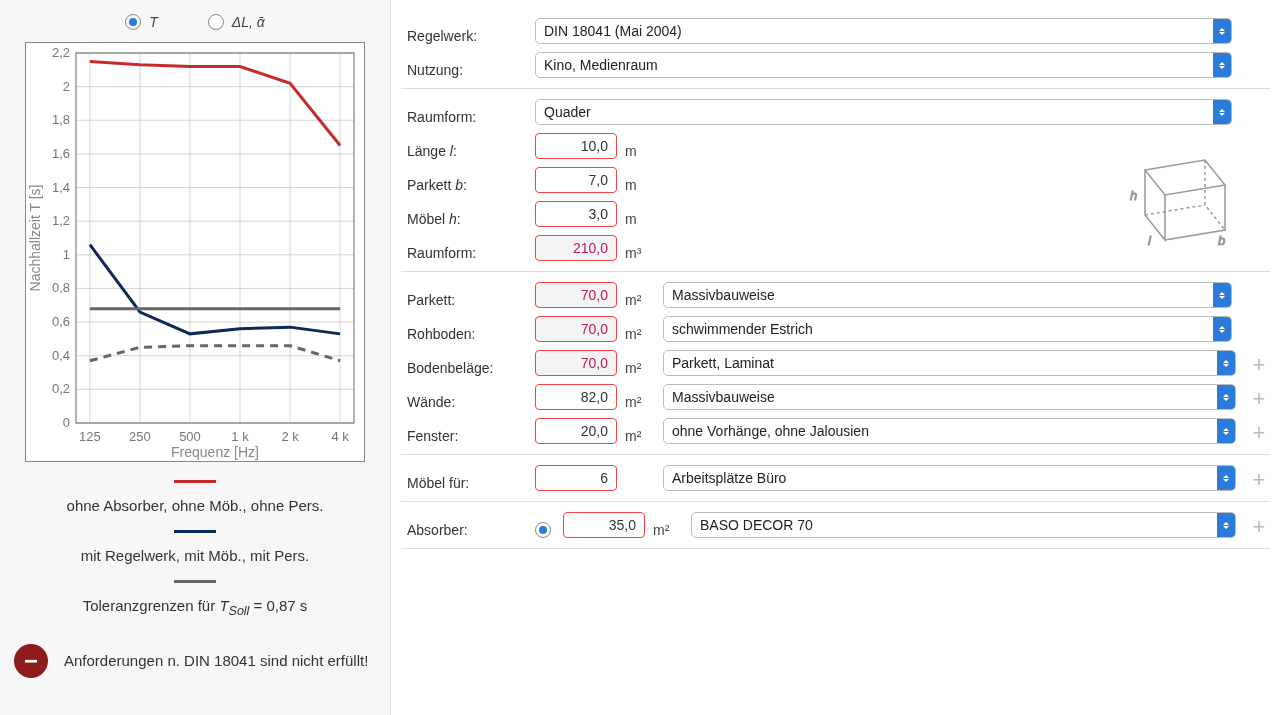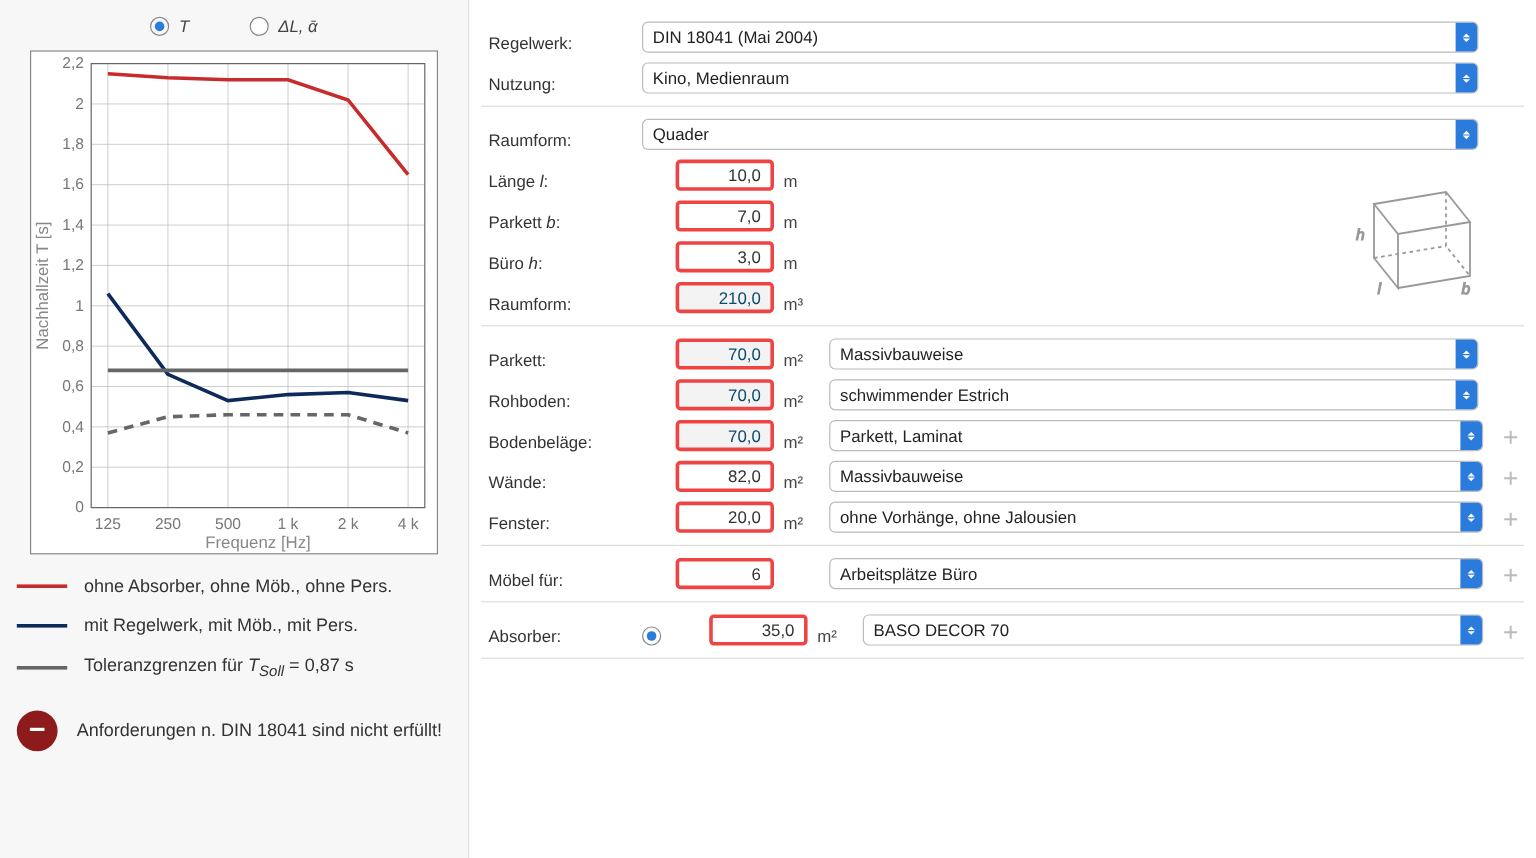--- a/index.html
+++ b/index.html
@@ -42,21 +42,21 @@
   content:""; width:8px; height:8px; border-radius:50%;
   background:#2a7bdb;
 }
 .radio-dot.unchecked { background:#fff; }
 
 svg.chart { background:#fff; border:1px solid #888; display:block; margin:0 auto 6px; }
 .axis-label { font-size:14px; fill:#888; }
 .tick-label { font-size:13px; fill:#777; }
 
 .legend { margin-top:18px; }
-.legend-row { display:flex; align-items:center; gap:14px; margin:10px 0 16px; font-size:15px; color:#333;}
+.legend-row { display:flex; align-items:center; gap:14px; margin:10px 0 16px; font-size:15px; color:#333;flex-direction:column;}
 .legend-line { width:42px; height:0; border-top:3px solid; }
 .legend-line.red { border-color:#c72c2c; }
 .legend-line.navy { border-color:#0d2a5a; }
 .legend-line.grey { border-color:#666; }
 .legend-text i { font-style:italic; }
 
 .warning { display:flex; align-items:center; gap:16px; margin-top:26px; font-size:15px; line-height:1.5; }
 .warning-icon {
   width:34px; height:34px; border-radius:50%;
   background:#8e1b1b; color:#fff; display:flex;
@@ -68,25 +68,25 @@
 .form-section:last-child { border-bottom:none; }
 .form-row {
   display:flex; align-items:flex-end;
   padding:4px 0;
   gap:8px;
 }
 .label-col { width:126px; color:#333; padding-left:6px; }
 .label-col i { font-style:italic; }
 .num-input {
   width:82px; height:26px;
-  border:3px solid #ef4444; border-radius:4px;
+  border:1px solid #ef4444; border-radius:4px;
   text-align:right; padding:0 8px; font-size:14px;
-  background:#fff; color:#333;margin-left:28px;
-}
-.num-input.readonly { background:#f3f3f3; color:#0c4a6e; }
+  background:#fff; color:#333;
+}
+.num-input.readonly { background:#f3f3f3; color:#be185d; }
 .unit { width:30px; color:#444; }
 .select {
   flex:1; height:26px;
   border:1px solid #bbb; border-radius:5px;
   background:#fff; padding:0 8px;
   display:flex; align-items:center; justify-content:space-between;
   font-size:14px; color:#222;
   position:relative;
 }
 .select .arrow {
@@ -236,21 +236,21 @@
       <div class="label-col"><span>Länge </span><i>l</i>:</div>
       <input class="num-input" value="10,0" style="">
       <div class="unit">m</div>
     </div>
     <div class="form-row">
       <div class="label-col"><span>Parkett </span><i>b</i>:</div>
       <input class="num-input" value="7,0" style="">
       <div class="unit">m</div>
     </div>
     <div class="form-row">
-      <div class="label-col"><span>Büro </span><i>h</i>:</div>
+      <div class="label-col"><span>Möbel </span><i>h</i>:</div>
       <input class="num-input" value="3,0" style="">
       <div class="unit">m</div>
     </div>
     <div class="form-row">
       <div class="label-col">Raumform:</div>
       <input class="num-input readonly" readonly="" value="210,0" style="">
       <div class="unit">m³</div>
     </div>
   </div>
 

